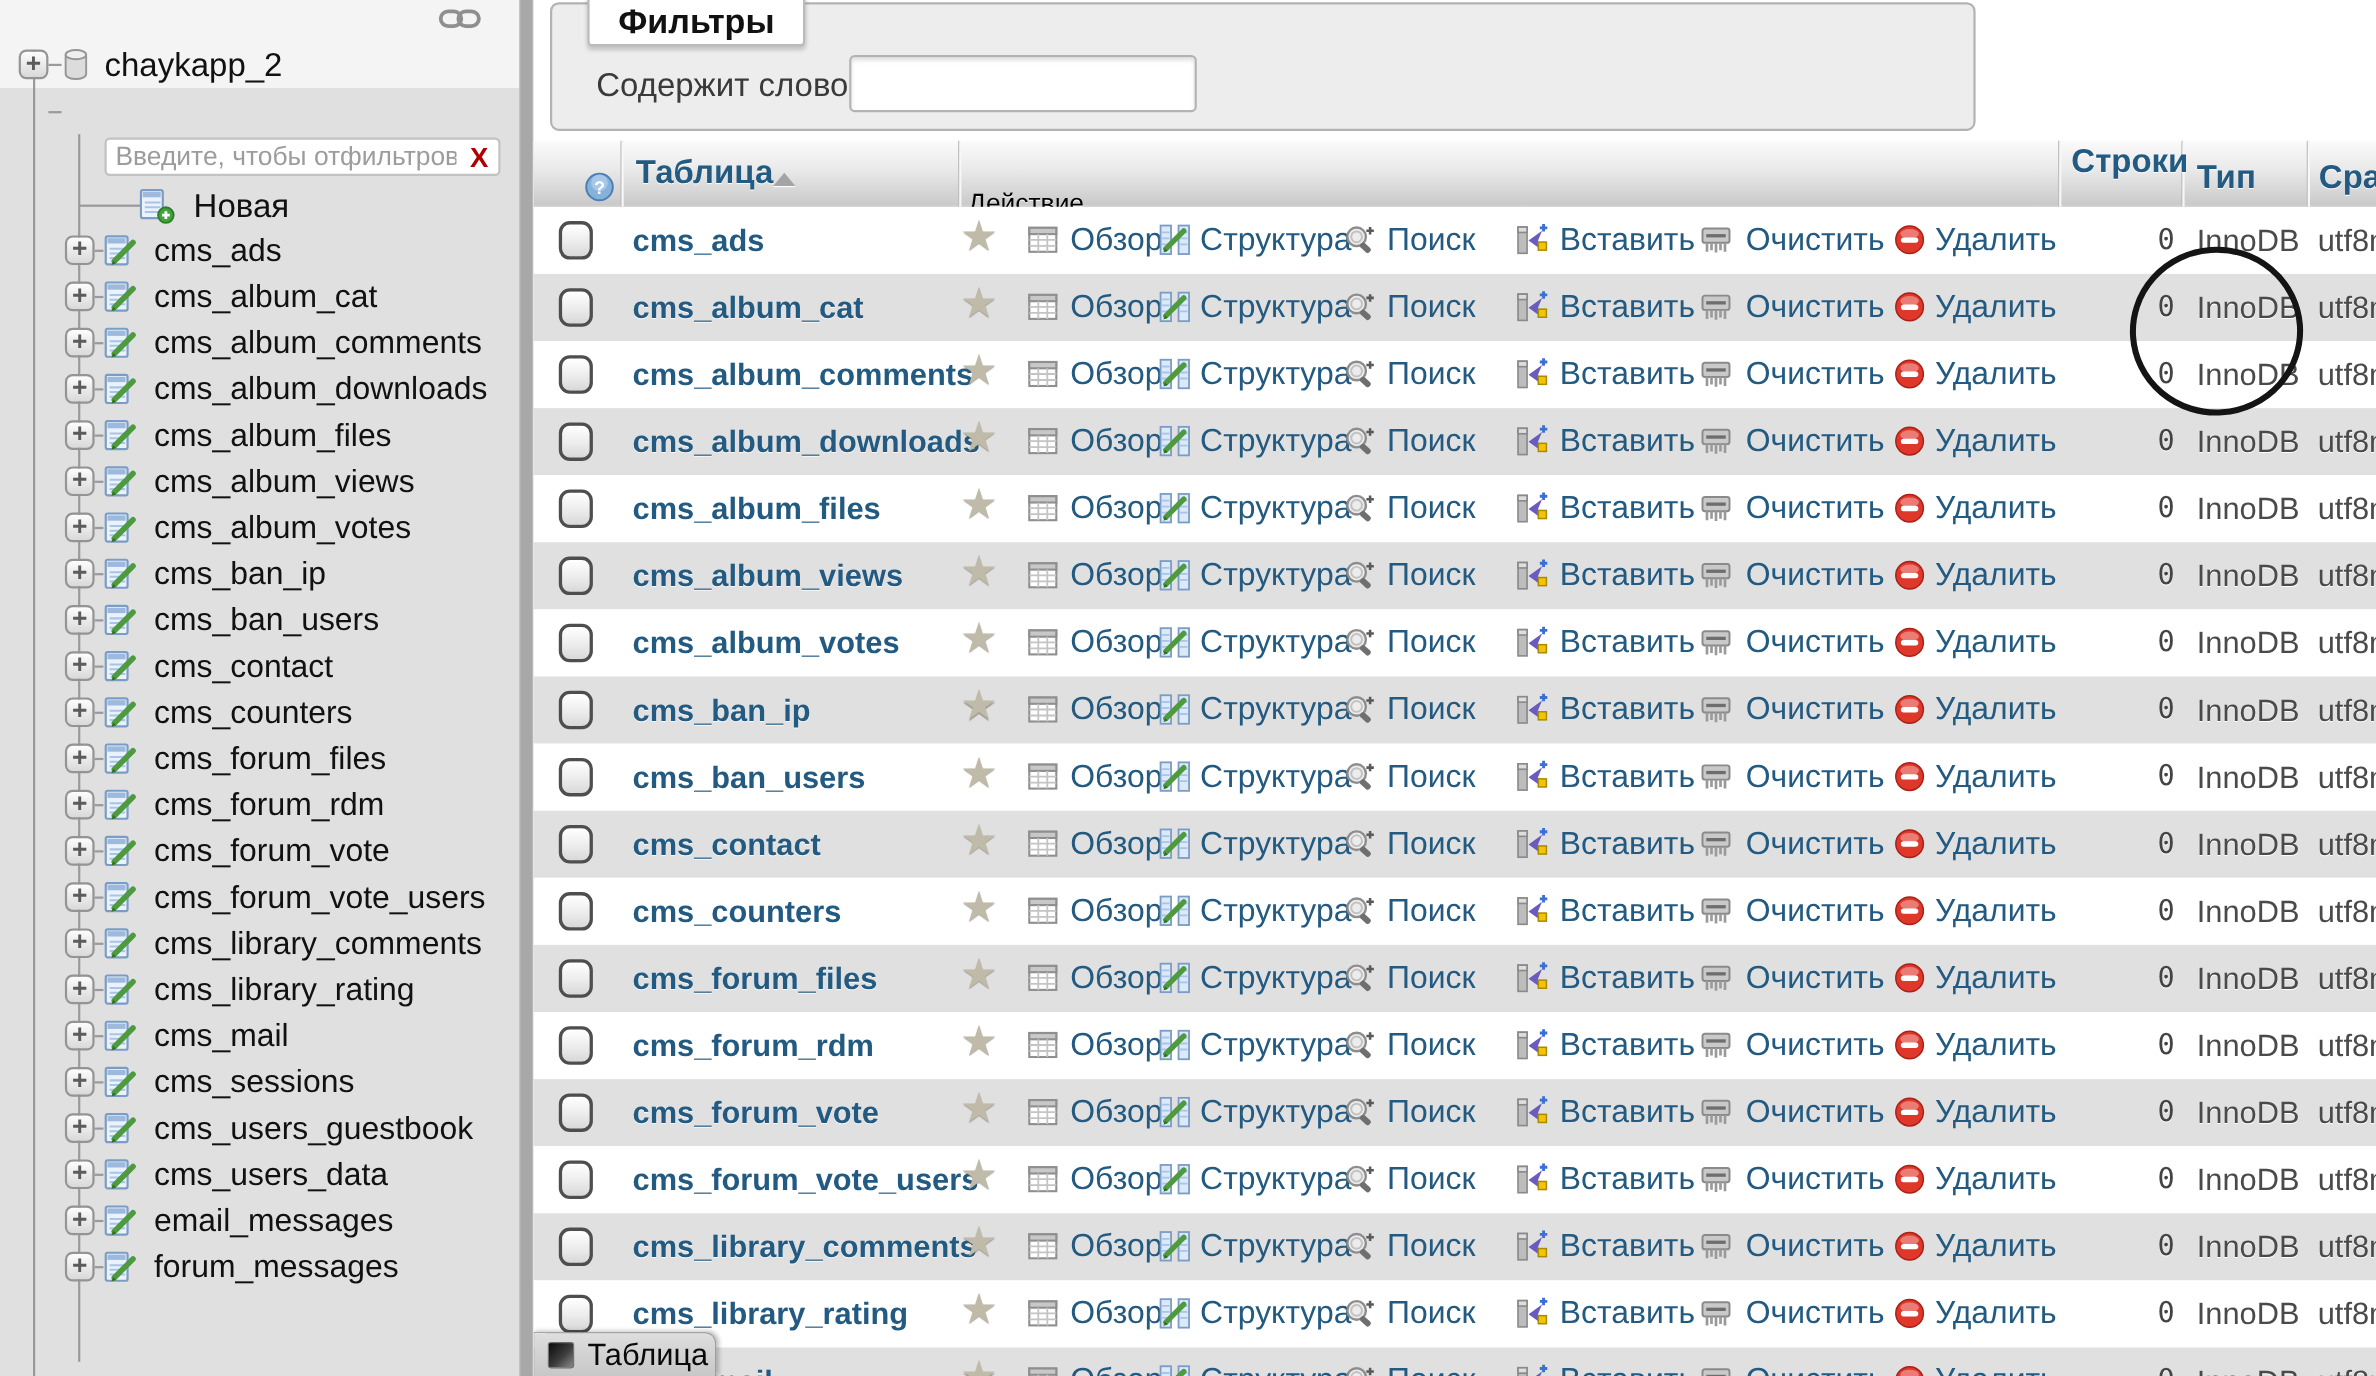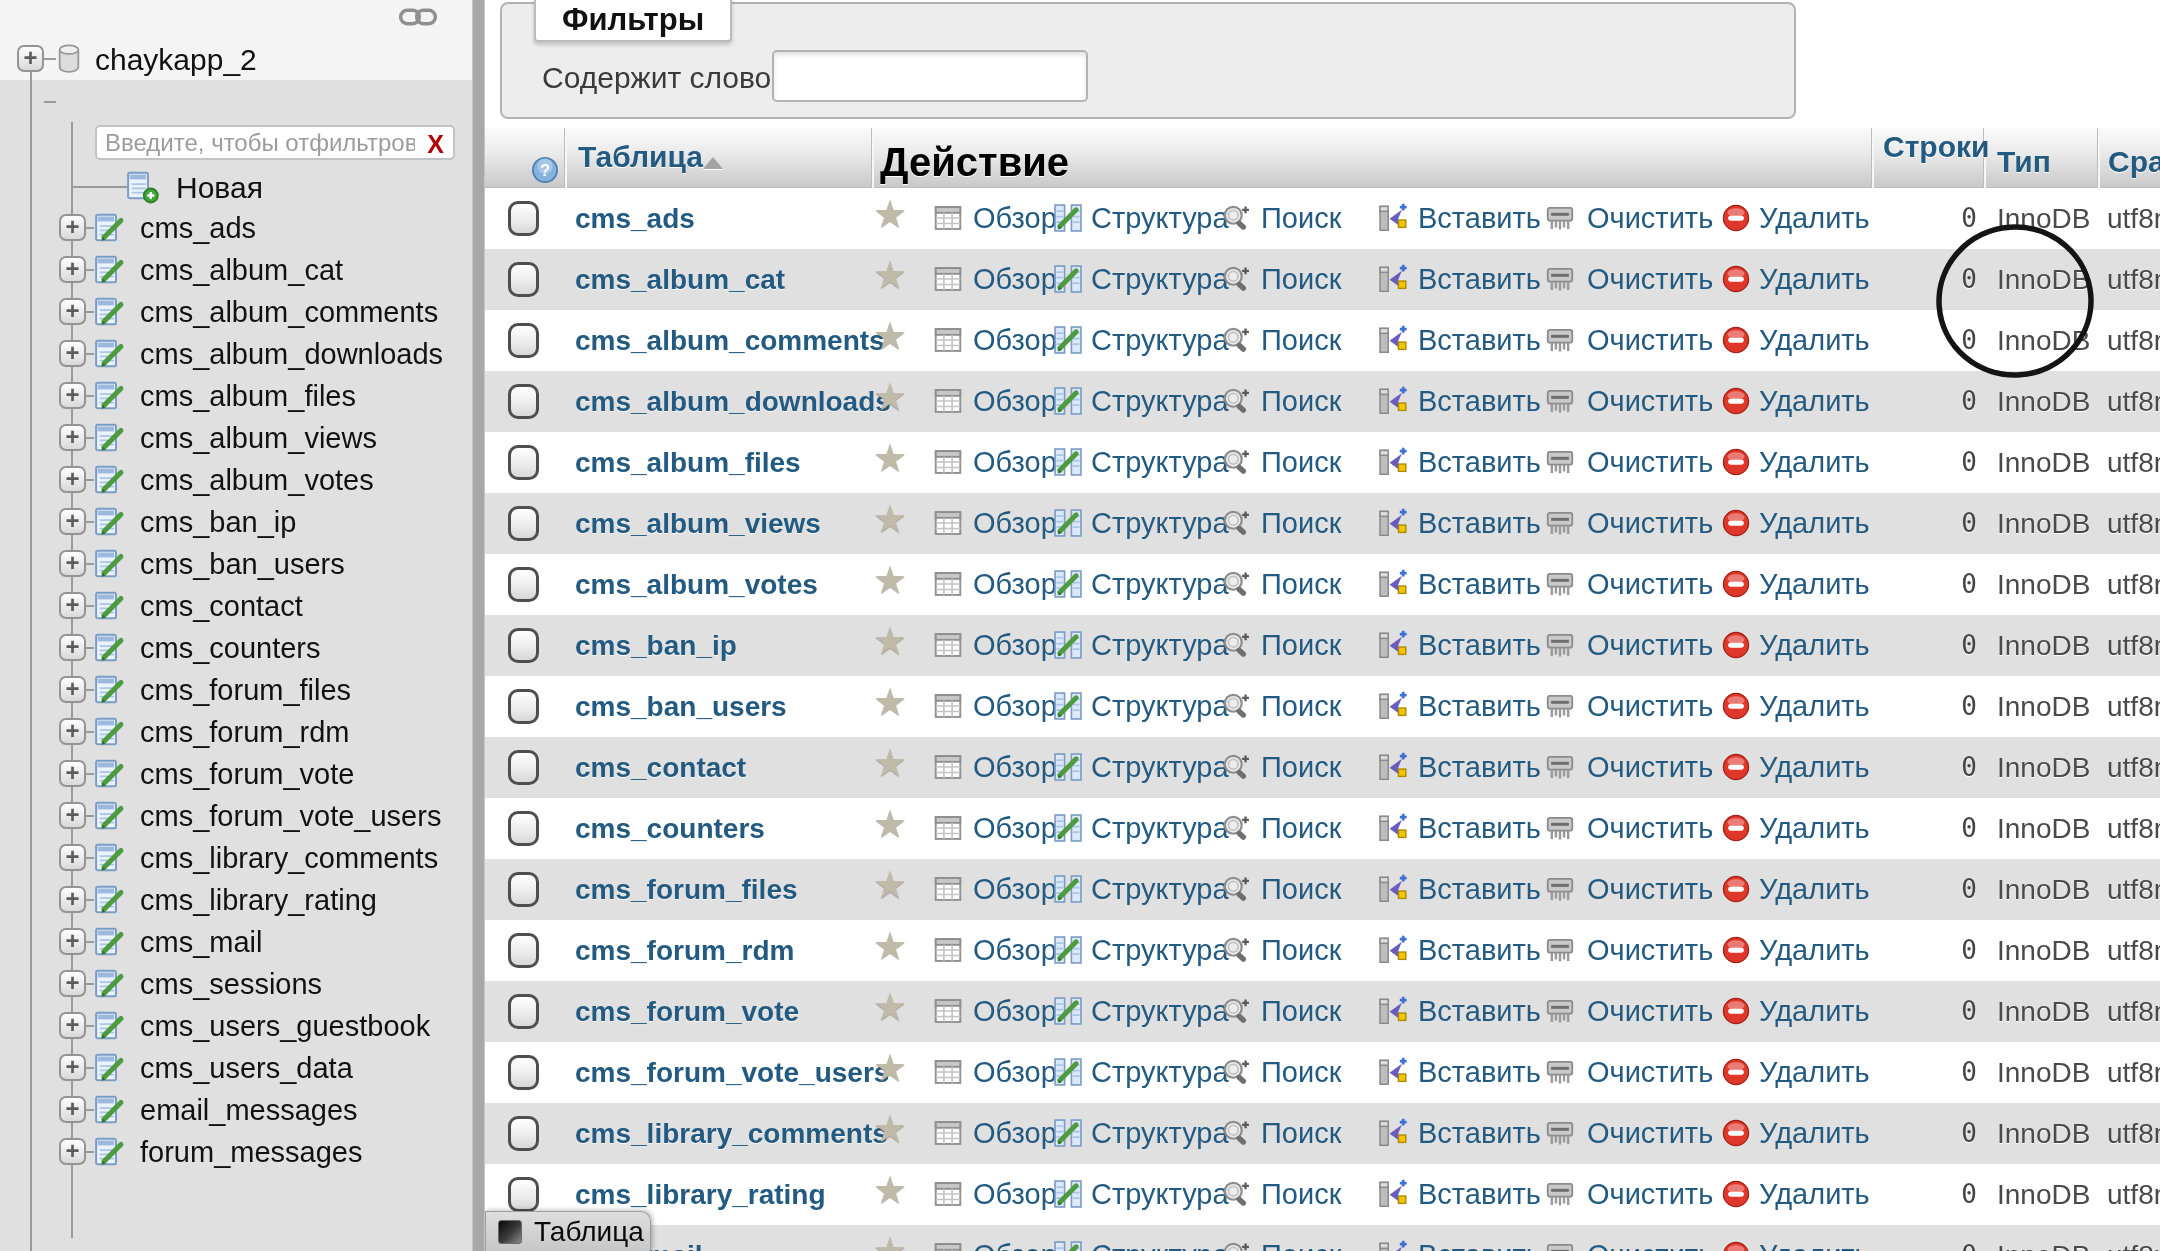--- a/index.html
+++ b/index.html
@@ -62,21 +62,21 @@
   #contains-input { position:absolute; left:270px; top:46px; width:316px; height:52px; background:#fff;
     border:2px solid #b3b3b3; border-radius:5px; box-shadow:inset 0 3px 4px rgba(0,0,0,.12);
     font-size:28px; padding:0 10px; outline:none; font-family:"Liberation Sans", sans-serif; }
 
   #grid-header { position:absolute; left:0; top:128px; width:1675px; height:60px;
     background:linear-gradient(180deg,#fbfbfb 0%,#e9e9e9 45%,#c9c9c9 100%);
     border-bottom:1px solid #bdbdbd; }
   .sep { position:absolute; top:0; height:60px; width:2px; background:#f7f7f7; box-shadow:-1px 0 0 #bcbcbc; }
   .hlink { position:absolute; font-size:30px; font-weight:bold; color:#235a81; text-decoration:none;
     text-shadow:0 1px 0 #fff; cursor:pointer; }
-  .hstatic { position:absolute; font-size:40px; font-weight:bold; color:#000; text-shadow:0 1px 0 #fff; }
+  .hstatic { position:absolute; font-size:24px; font-weight:normal; color:#000; text-shadow:0 1px 0 #fff;margin-top:32px; }
   #sort-asc { position:absolute; left:218px; top:29px; width:0; height:0;
     border-left:10px solid transparent; border-right:10px solid transparent; border-bottom:12px solid #a4a4a4;
     filter:drop-shadow(0 1px 0 #fff); }
   #rows-help { position:absolute; left:46px; top:28px; width:28px; height:28px; cursor:pointer; }
 
   #grid-rows { position:absolute; left:0; top:188px; width:1675px; }
   .trow { position:relative; width:1675px; height:61px; background:#fff; }
   .trow[data-idx="1"] { background:#e0e0e0; }
   .cb { position:absolute; left:23px; top:13px; width:31px; height:35px;
     border:3px solid #4e4e4e; border-radius:10px;

